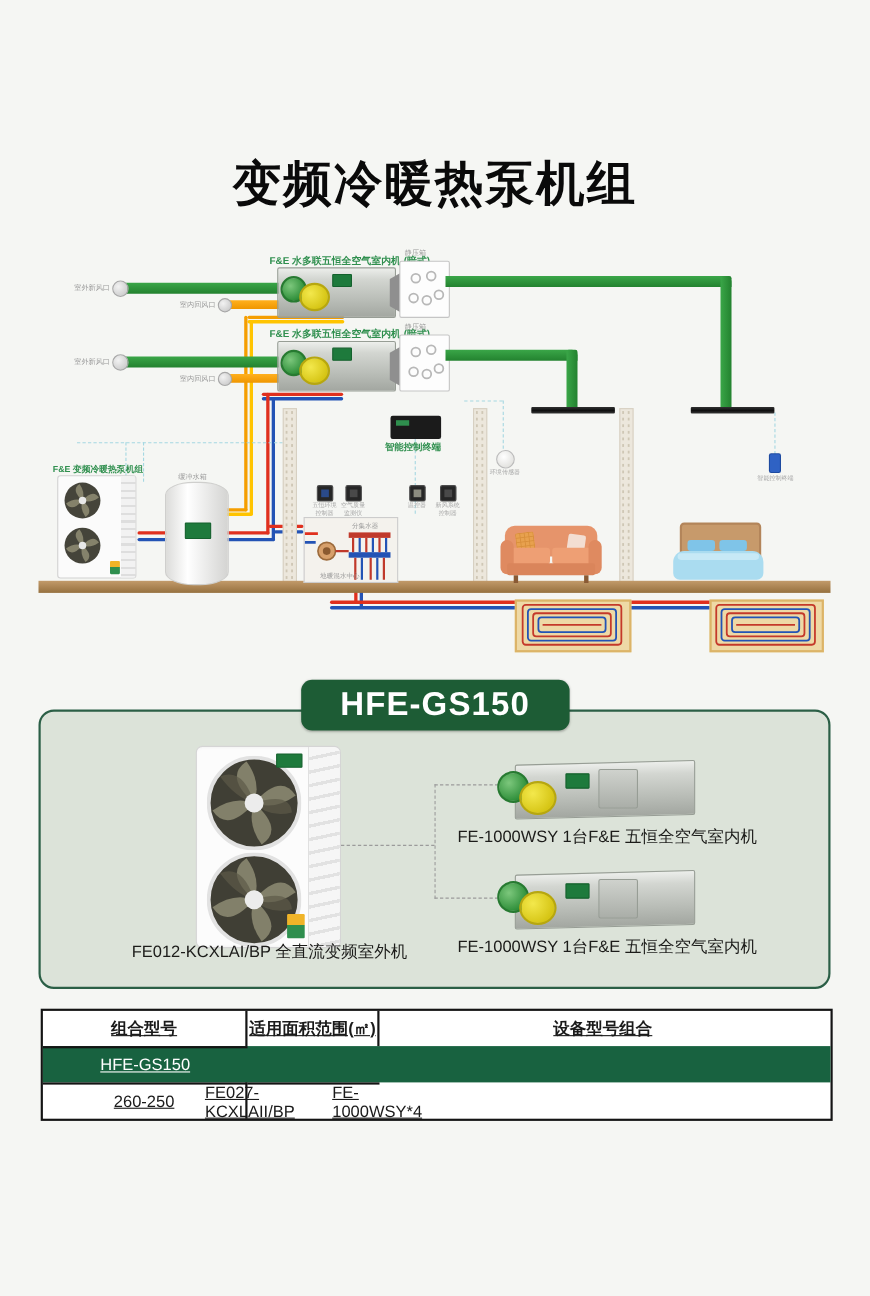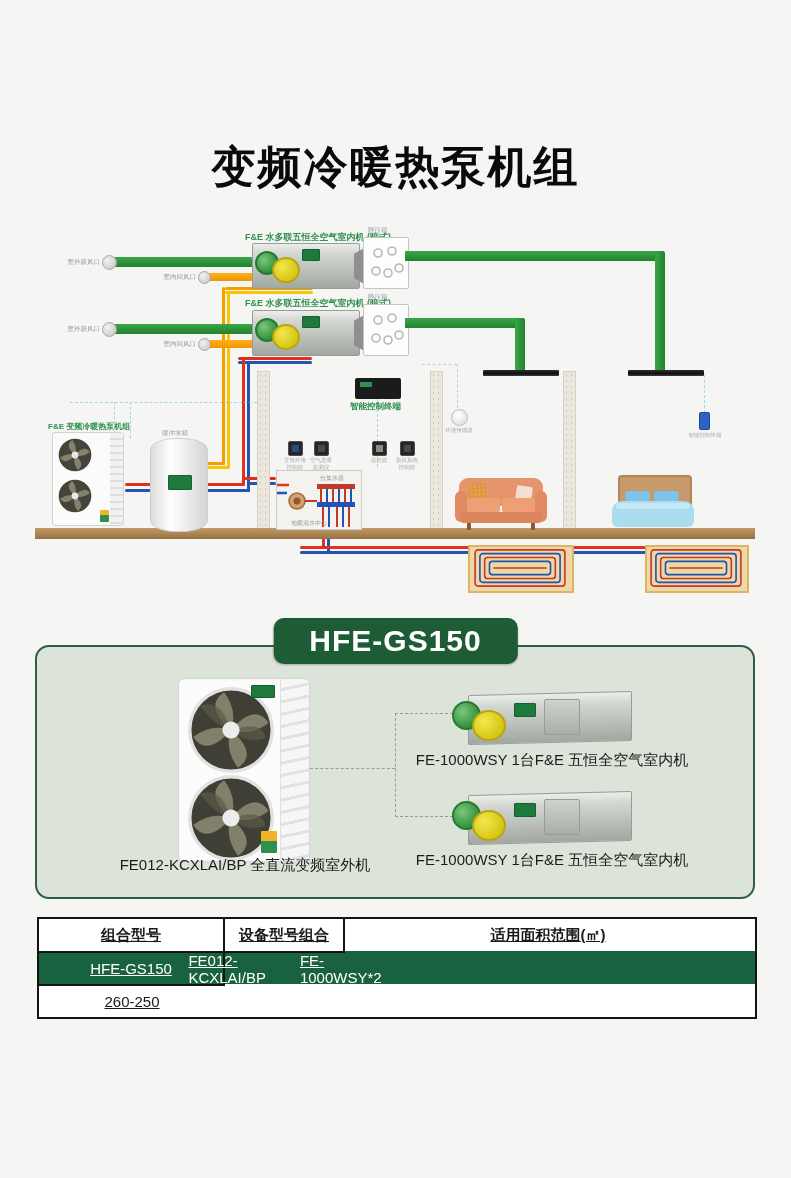--- a/index.html
+++ b/index.html
@@ -363,26 +363,26 @@
     <div class="collar yellow" style="left:20px;top:21px;width:30px;height:27px;"></div>
     <div class="brandchip" style="left:62px;top:14px;width:20px;height:12px;"></div>
     <div class="abs" style="left:92px;top:10px;width:34px;height:34px;background:linear-gradient(180deg,#cfd2cd,#aaaea8);border:1px solid #979d95;border-radius:2px;"></div>
   </div>
   <div class="prod-label" style="left:402px;top:246px;width:300px;">FE-1000WSY 1台F&amp;E 五恒全空气室内机</div>
 </div>
 
 <div class="abs" id="spec-table">
   <div class="trow head">
     <div>组合型号</div>
+    <div>适用面积范围(㎡)</div>
     <div>设备型号组合</div>
-    <div>适用面积范围(㎡)</div>
   </div>
   <div class="trow hl">
     <div>HFE-GS150</div>
-    <div class="dev-cell">
-      <span>FE012-KCXLAI/BP</span>
-      <span>FE-1000WSY*2</span>
-    </div>
   </div>
   <div class="trow">
     <div>260-250</div>
+    <div class="dev-cell">
+      <span>FE027-KCXLAII/BP</span>
+      <span>FE-1000WSY*4</span>
+    </div>
   </div>
 </div>
 
 </body></html>

